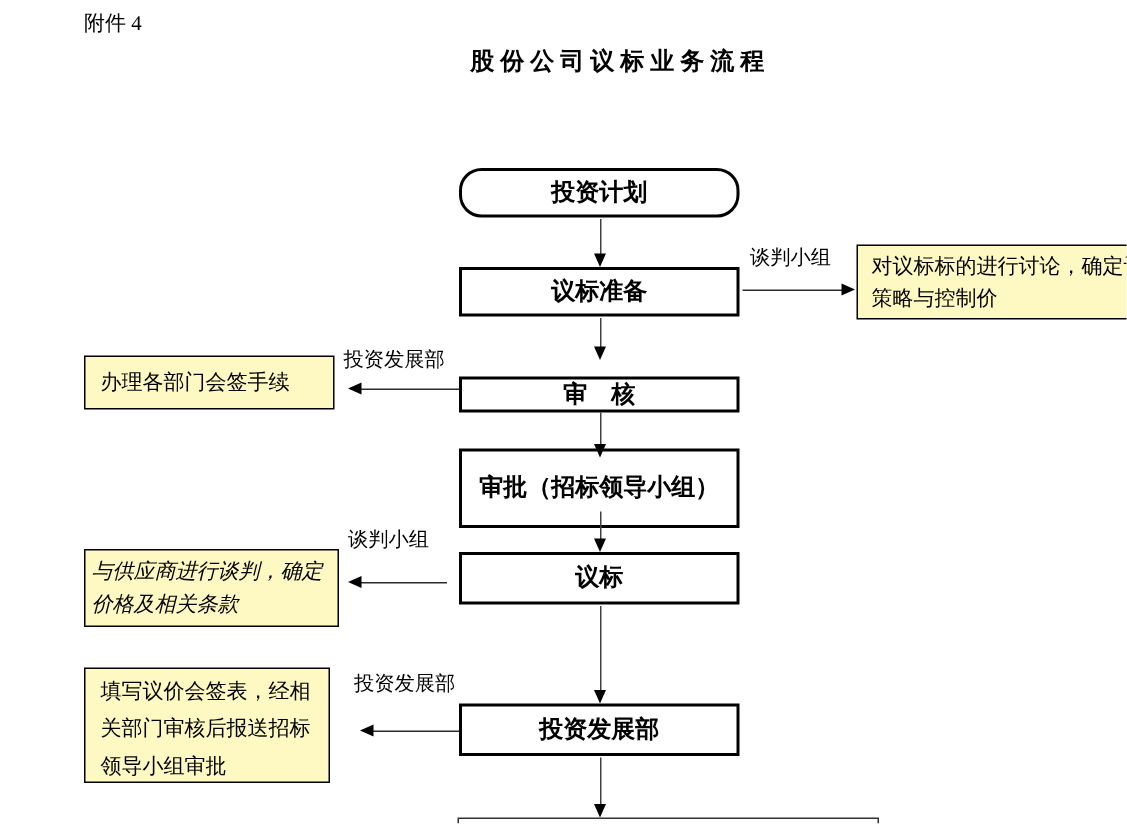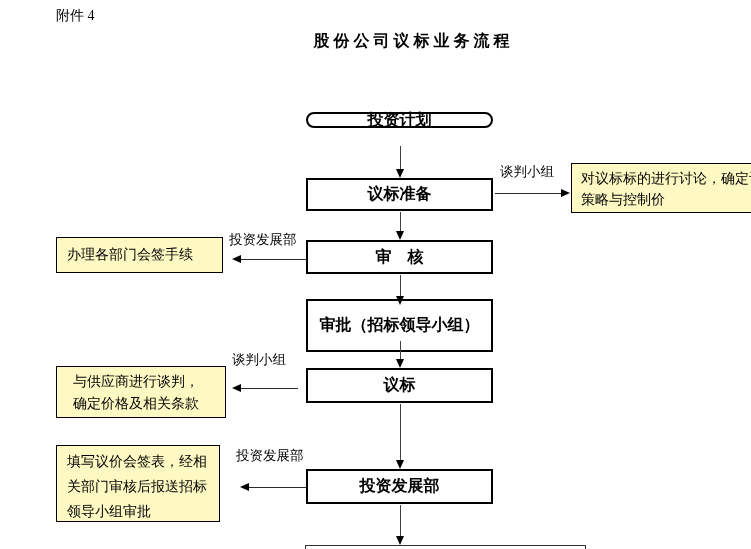--- a/index.html
+++ b/index.html
@@ -34,23 +34,23 @@
   .partial-box{position:absolute;border:1px solid #333;box-sizing:border-box;background:#fff;}
 </style>
 </head>
 <body>
 
 <div class="canvas">
 
   <div class="attachment">附件 4</div>
   <div class="title">股份公司议标业务流程</div>
 
-  <div class="main-box" style="top:112px;height:16px;border-radius:15px;">投资计划</div>
+  <div class="main-box" style="top:112px;height:33px;border-radius:15px;">投资计划</div>
   <div class="main-box" style="top:178px;height:33px;">议标准备</div>
-  <div class="main-box" style="top:240px;height:34px;">审　核</div>
+  <div class="main-box" style="top:251px;height:24px;">审　核</div>
   <div class="main-box" style="top:299px;height:53px;">审批（招标领导小组）</div>
   <div class="main-box" style="top:368px;height:35px;">议标</div>
   <div class="main-box" style="top:469px;height:35px;">投资发展部</div>
 
   <div class="partial-box" style="left:257px;top:545px;width:281px;height:40px;"></div>
 
   <div class="varrow" style="left:348px;top:146px;height:32px;">
     <div class="shaft"></div>
     <div class="head"></div>
   </div>
@@ -96,17 +96,17 @@
   <div class="harrow left" style="left:192px;top:483px;width:66px;">
     <div class="shaft"></div>
     <div class="head"></div>
   </div>
   <div class="clabel" style="left:188px;top:447px;">投资发展部</div>
 
   <div class="side-box" style="left:523px;top:163px;width:222px;height:50px;padding:4px 9px 0;line-height:21px;">对议标标的进行讨论，确定议标策略与控制价</div>
 
   <div class="side-box" style="left:8px;top:237px;width:167px;height:36px;display:flex;align-items:center;padding-left:10px;">办理各部门会签手续</div>
 
-  <div class="side-box" style="left:8px;top:366px;width:170px;height:52px;padding:4px 16px 0;line-height:22px;">与供应商进行谈判，确定价格及相关条款</div>
+  <div class="side-box" style="left:8px;top:366px;width:170px;height:52px;padding:4px 4px 0;line-height:22px;font-style:italic;">与供应商进行谈判，确定价格及相关条款</div>
 
   <div class="side-box" style="left:8px;top:445px;width:164px;height:77px;padding:3px 10px 0;line-height:25px;">填写议价会签表，经相关部门审核后报送招标领导小组审批</div>
 
 </div>
 
 </body></html>

